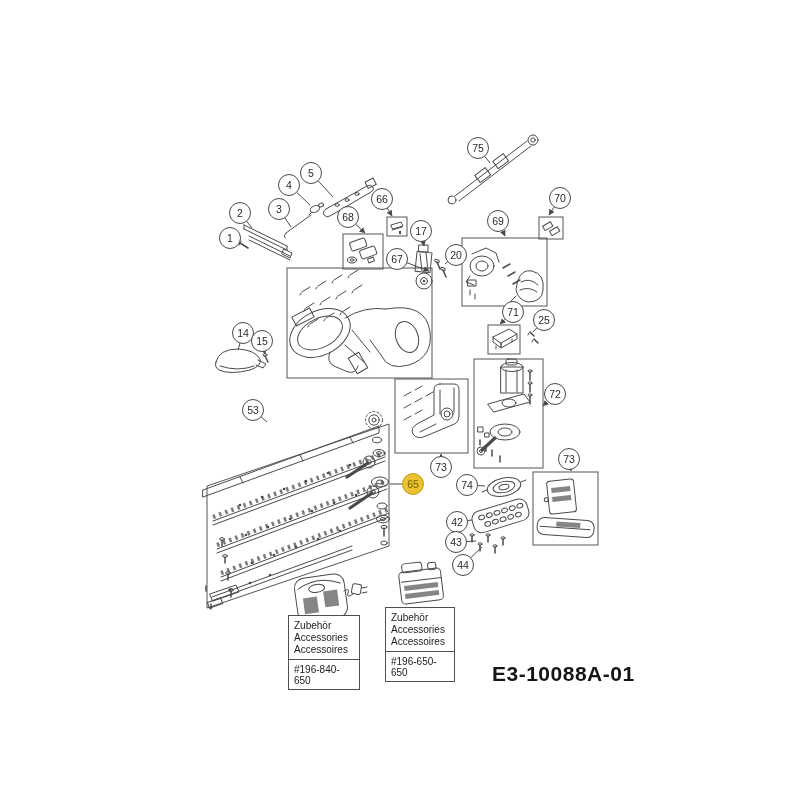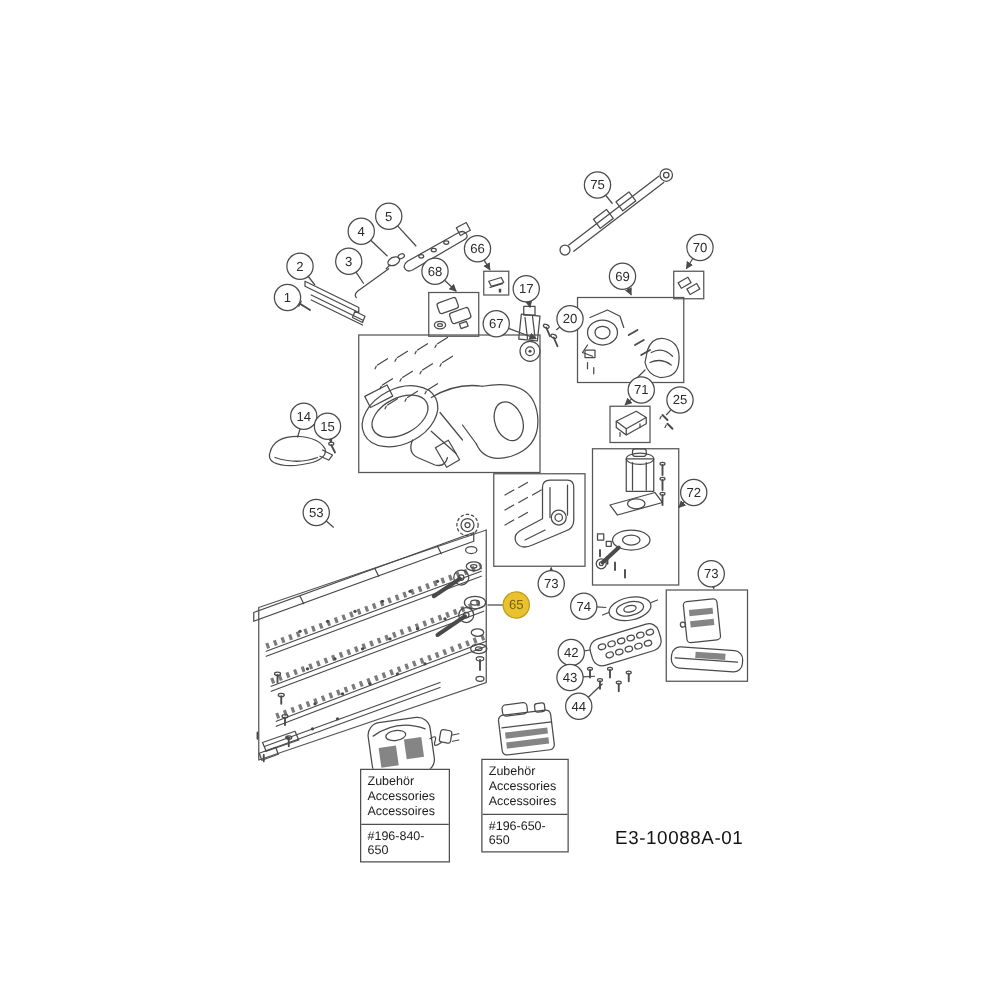--- a/index.html
+++ b/index.html
@@ -10,21 +10,21 @@
   svg .ln15{stroke:#4a4a4a;fill:none;stroke-width:1.5;stroke-linecap:round;}
   svg .thick{stroke:#4a4a4a;fill:none;stroke-width:3.2;stroke-linecap:round;}
   svg .teeth{stroke:#7b7b7b;fill:none;stroke-width:4.5;stroke-dasharray:2.5 4;}
   svg .dot{fill:#4a4a4a;stroke:none;}
   svg .dark{fill:#858585;stroke:none;}
   svg .box{fill:none;stroke:#555;stroke-width:1;}
   .acc-box{position:absolute;border:1px solid #4f4f4f;background:#fff;color:#1c1c1c;
            font-size:10px;}
   .acc-lines{padding:4px 5px 3px;line-height:12px;}
   .acc-num{border-top:1px solid #4f4f4f;padding:4px 5px 3px;}
-  .diagram-id{position:absolute;left:492px;top:662px;font-size:15px;font-weight:normal;
+  .diagram-id{position:absolute;left:492px;top:662px;font-size:21px;font-weight:bold;
               color:#151515;letter-spacing:.5px;}
 </style>
 </head>
 <body>
 
 <div class="stage">
 
 <svg width="800" height="800" viewBox="0 0 800 800">
   <defs>
     <marker id="arrow" markerWidth="7" markerHeight="7" refX="5.5" refY="3" orient="auto">

